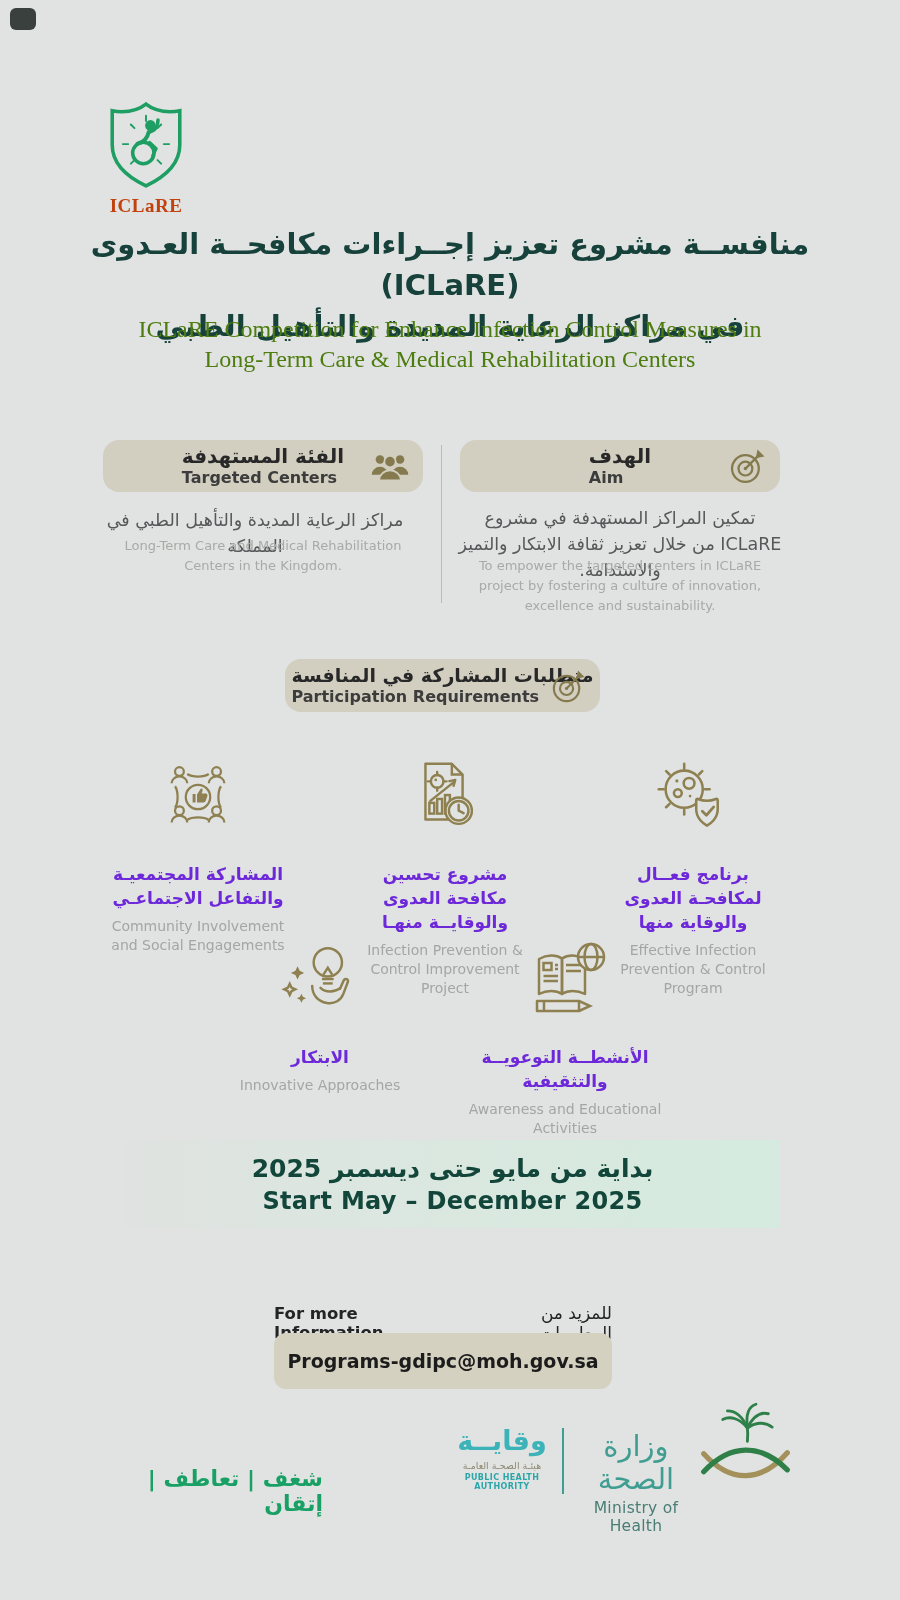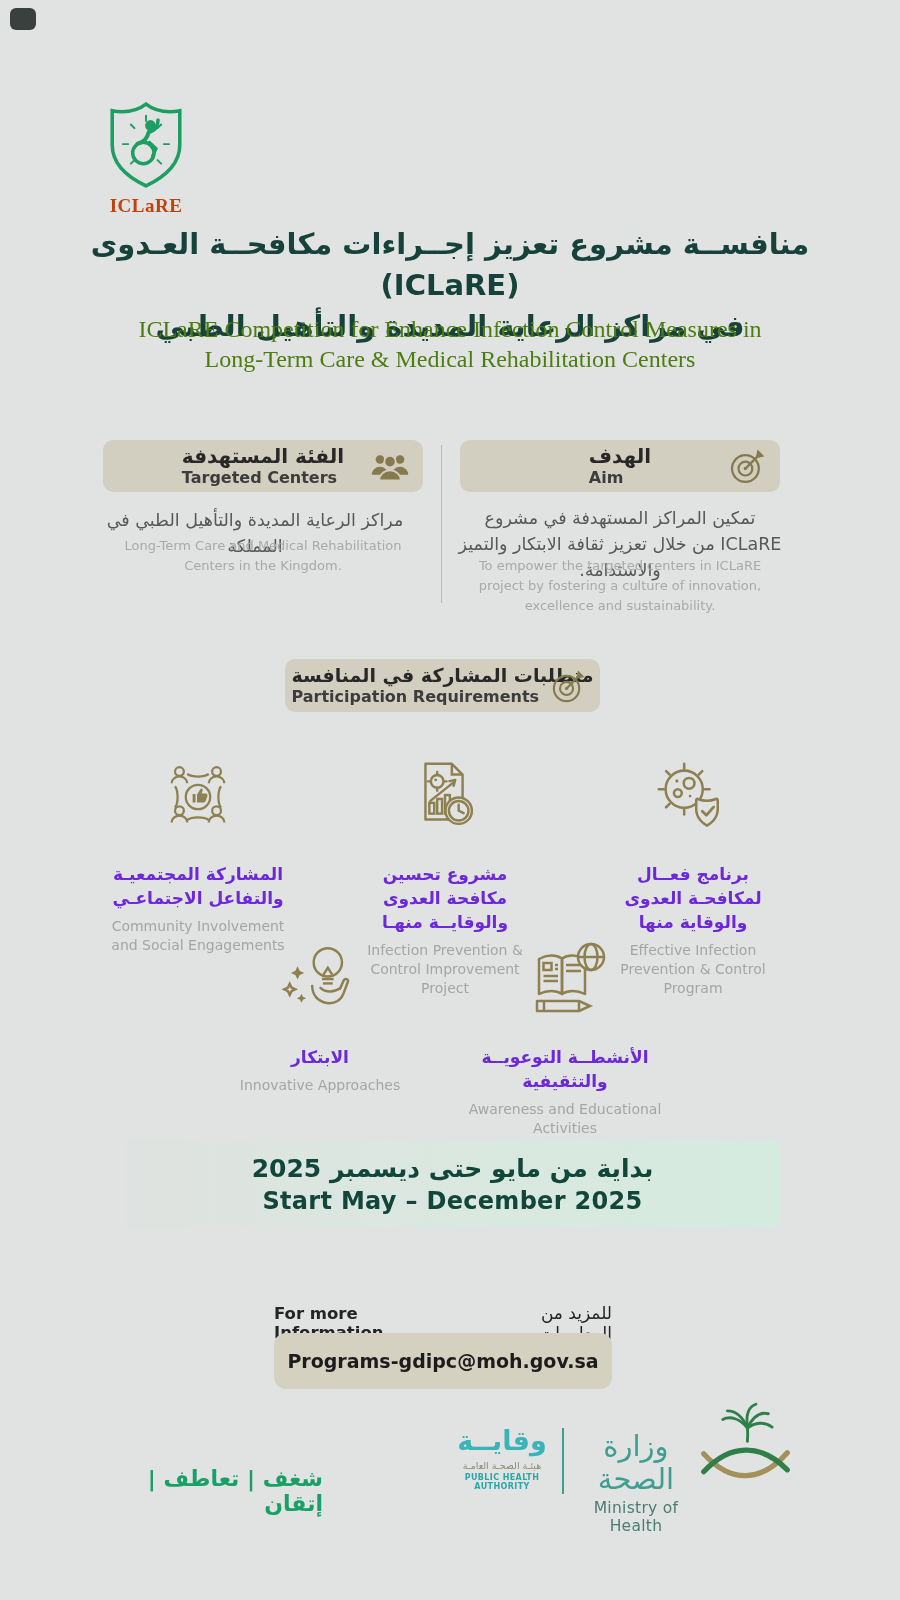--- a/index.html
+++ b/index.html
@@ -16,21 +16,21 @@
 
   
   .logo{left:100px;top:100px;width:92px;text-align:center;}
   .logo-text{margin-top:1px;font-family:"Liberation Serif",serif;font-weight:700;font-size:19px;color:#c2410c;letter-spacing:.5px;}
 
   
   .title-ar{left:50px;top:224px;width:800px;text-align:center;font-size:29px;font-weight:700;color:#17423b;line-height:41px;}
   .title-en{left:60px;top:314px;width:780px;text-align:center;font-family:"Liberation Serif",serif;font-size:24px;color:#4d7c0f;line-height:30px;}
 
   
-  .head-box{height:52px;width:320px;background:#d2cec0;border-radius:10px;display:flex;align-items:center;justify-content:center;}
+  .head-box{height:52px;width:320px;background:#d2cec0;border-radius:16px;display:flex;align-items:center;justify-content:center;}
   .box-targeted{left:103px;top:440px;}
   .box-aim{left:460px;top:440px;}
   .box-req{left:285px;top:659px;width:315px;height:53px;}
   .head-box .box-icon{position:absolute;right:13px;top:50%;transform:translateY(-50%);line-height:0;}
   .box-ar{font-size:20px;font-weight:700;color:#282828;line-height:23px;text-align:center;}
   .box-en{font-size:16px;color:#3c3c3c;line-height:20px;font-weight:600;}
   .box-req .box-ar{font-size:19px;}
 
   .divider-v{left:441px;top:445px;width:1px;height:158px;background:#b7bbb9;}
 

